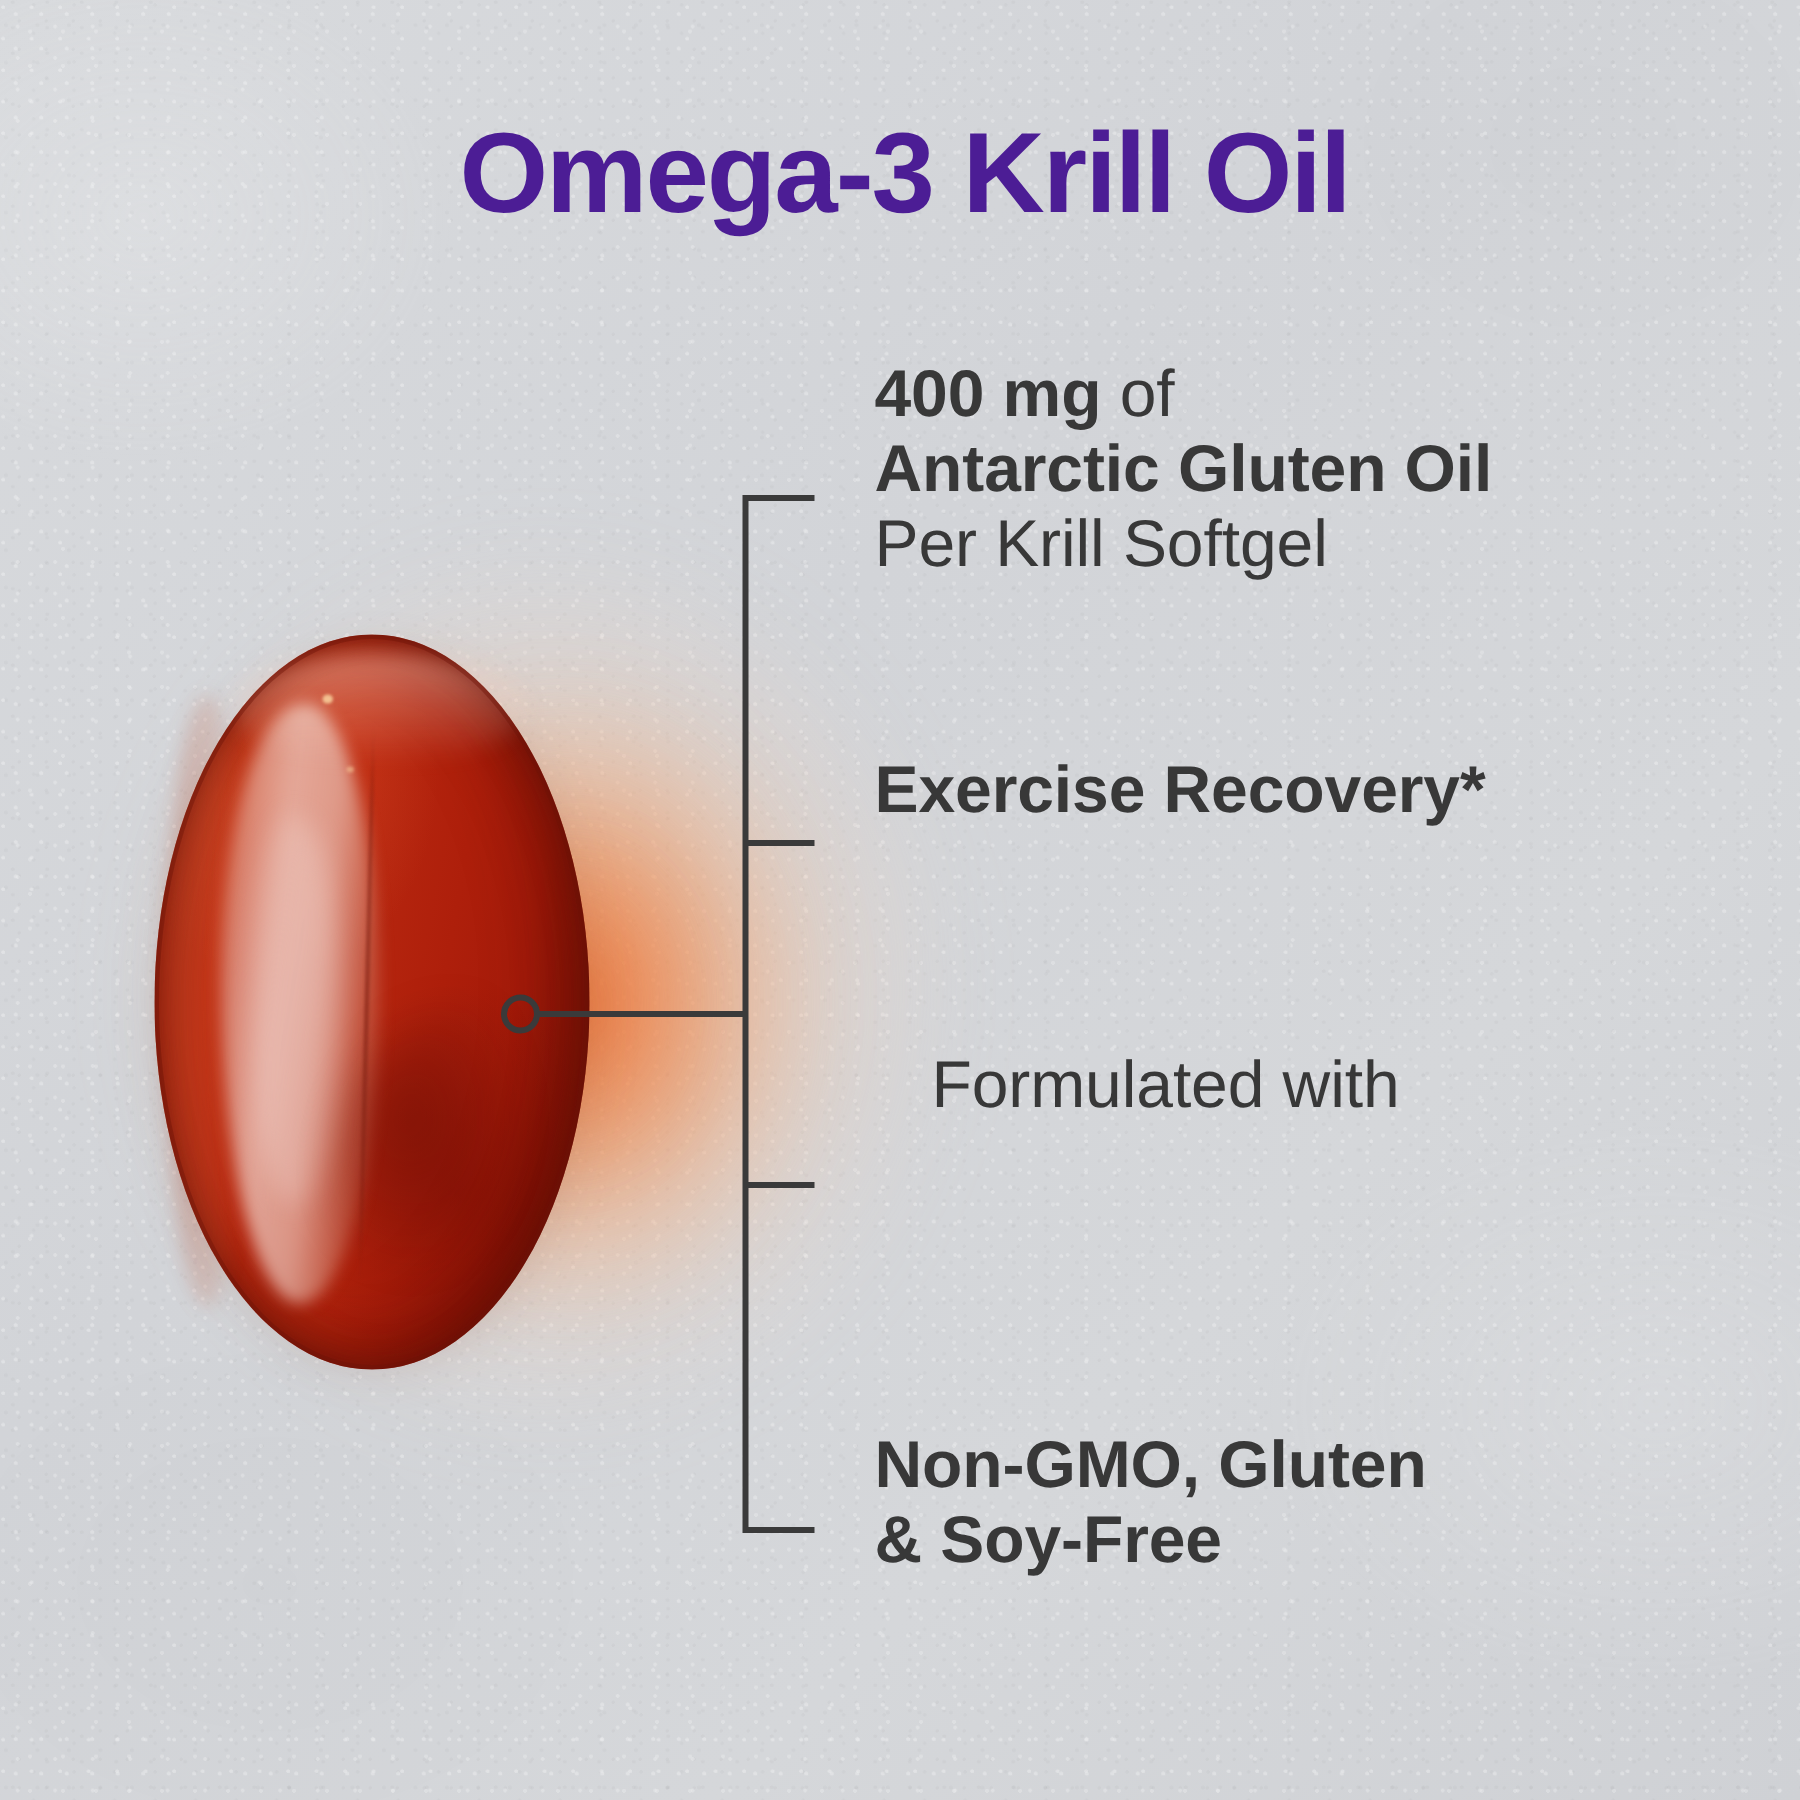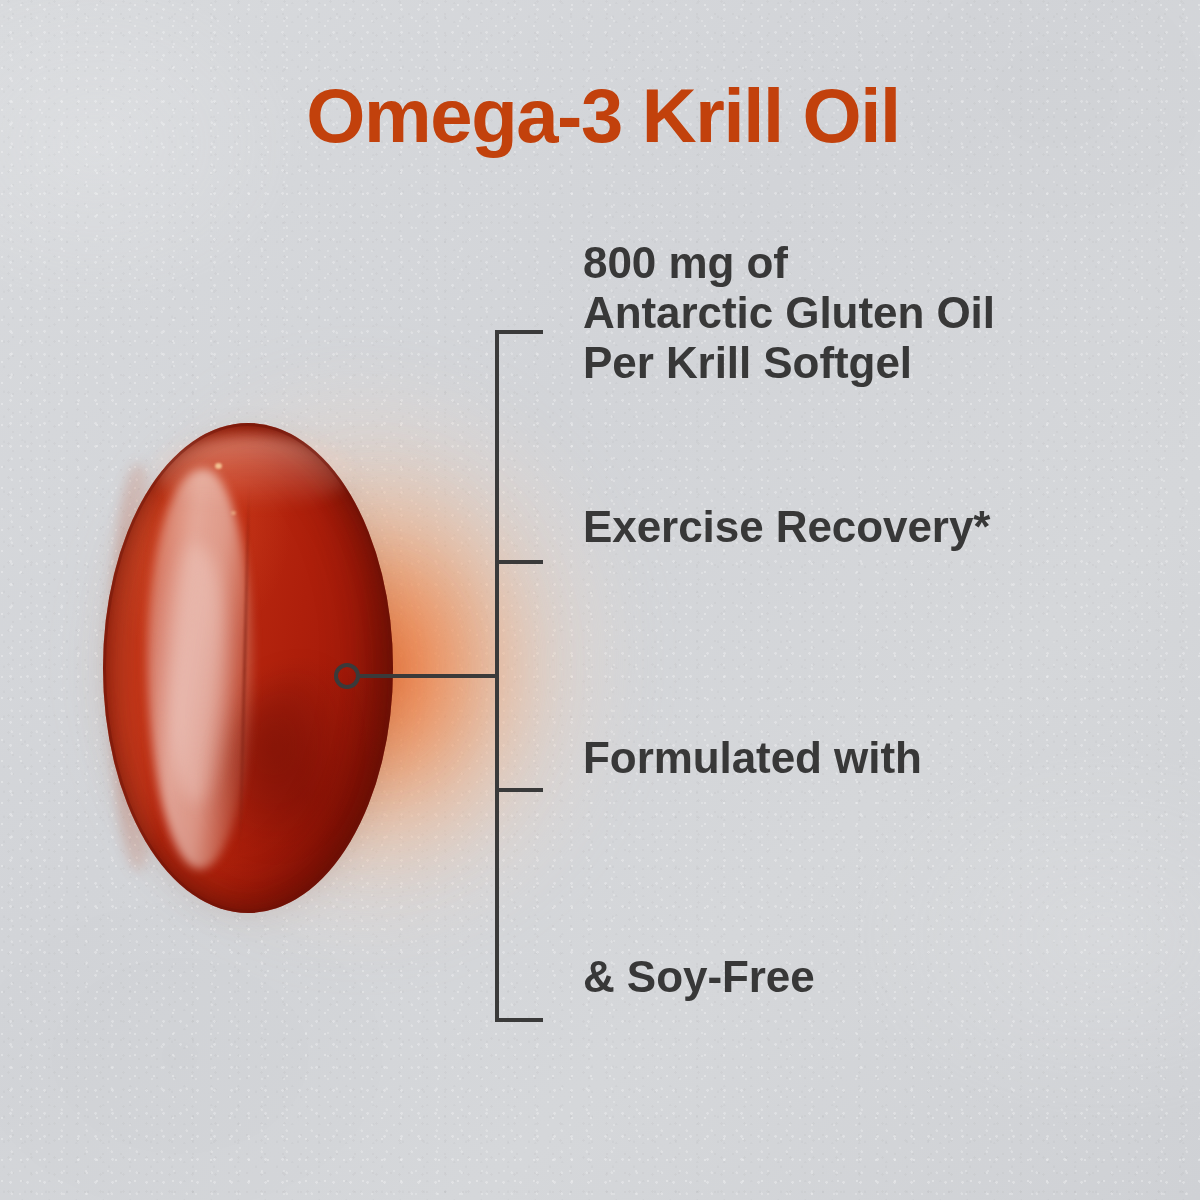--- a/index.html
+++ b/index.html
@@ -195,36 +195,36 @@
   }
   .callout {
     position:absolute;
     left:0; width:560px;
     color:#383838;
     line-height:1.135;
     letter-spacing:-.004em;
   }
   .callout .ln { display:block; white-space:nowrap; font-size:44px; }
   .callout .ln .b { font-weight:700; }
-  .callout .ln .r { font-weight:700;text-align:center; }
+  .callout .ln .r { font-weight:400;text-align:center; }
 
   #callout-0 { top:238px; }
   #callout-1 { top:502px; }
-  #callout-2 { top:733px; }
+  #callout-2 { top:699px;margin-left:38px; }
   #callout-3 { top:952px; }
 
   
   .title {
     position:absolute;
     left:0; top:72px; width:1200px;
     text-align:center;
     font-size:76px;
     font-weight:700;
     letter-spacing:-.018em;
-    color:#c2410c;
+    color:#4c1d95;
     padding-left:6px;
   }
 </style>
 </head>
 <body>
 
 <div id="stage">
 
   <div class="paper-base"></div>
   <div class="paper-grain"></div>
@@ -261,28 +261,29 @@
       <line x1="497" y1="562" x2="543" y2="562"></line>
       <line x1="497" y1="790" x2="543" y2="790"></line>
       <line x1="497" y1="1020" x2="543" y2="1020"></line>
     </g>
   </svg>
 
   <div class="title">Omega-3 Krill Oil</div>
 
   <div class="callouts">
     <div class="callout" id="callout-0">
-        <span class="ln"><span class="b">800 mg</span><span class="r"> of</span></span>
+        <span class="ln"><span class="b">400 mg</span><span class="r"> of</span></span>
         <span class="ln"><span class="b">Antarctic Gluten Oil</span></span>
         <span class="ln"><span class="r">Per Krill Softgel</span></span>
       </div>
     <div class="callout" id="callout-1">
         <span class="ln"><span class="b">Exercise Recovery*</span></span>
       </div>
     <div class="callout" id="callout-2">
         <span class="ln"><span class="r">Formulated with</span></span>
       </div>
     <div class="callout" id="callout-3">
+        <span class="ln"><span class="b">Non-GMO, Gluten</span></span>
         <span class="ln"><span class="b">&amp; Soy-Free</span></span>
       </div>
   </div>
 
 </div>
 
 </body></html>

